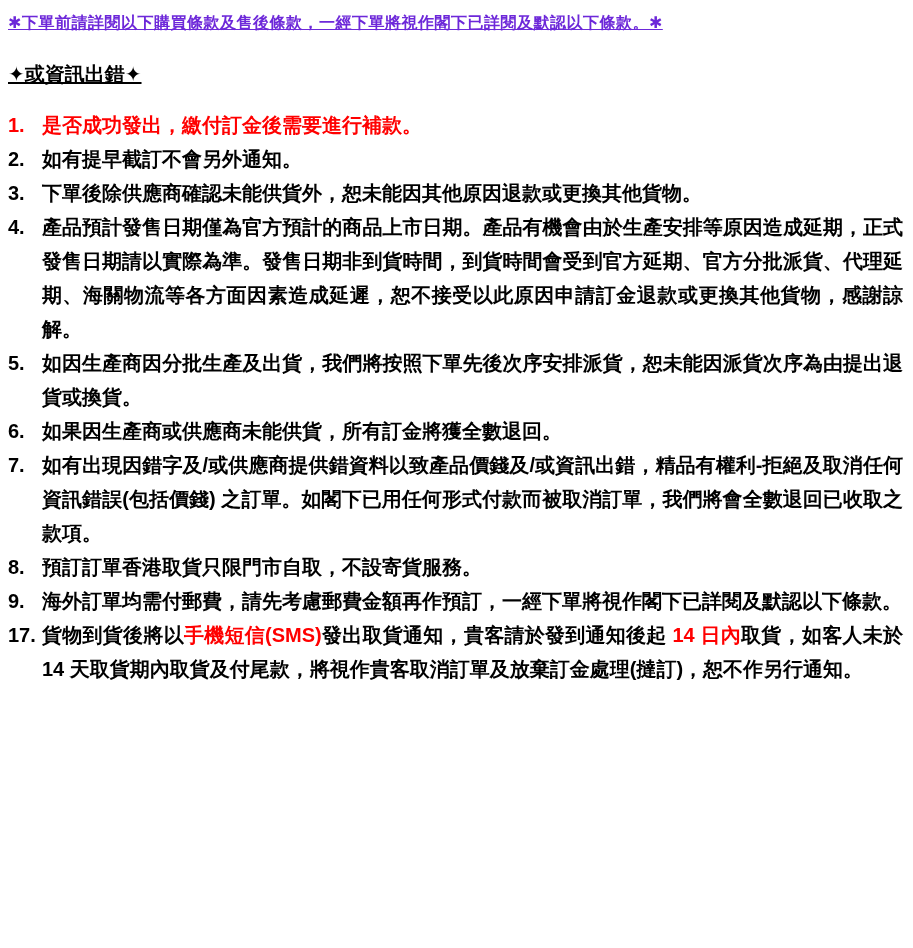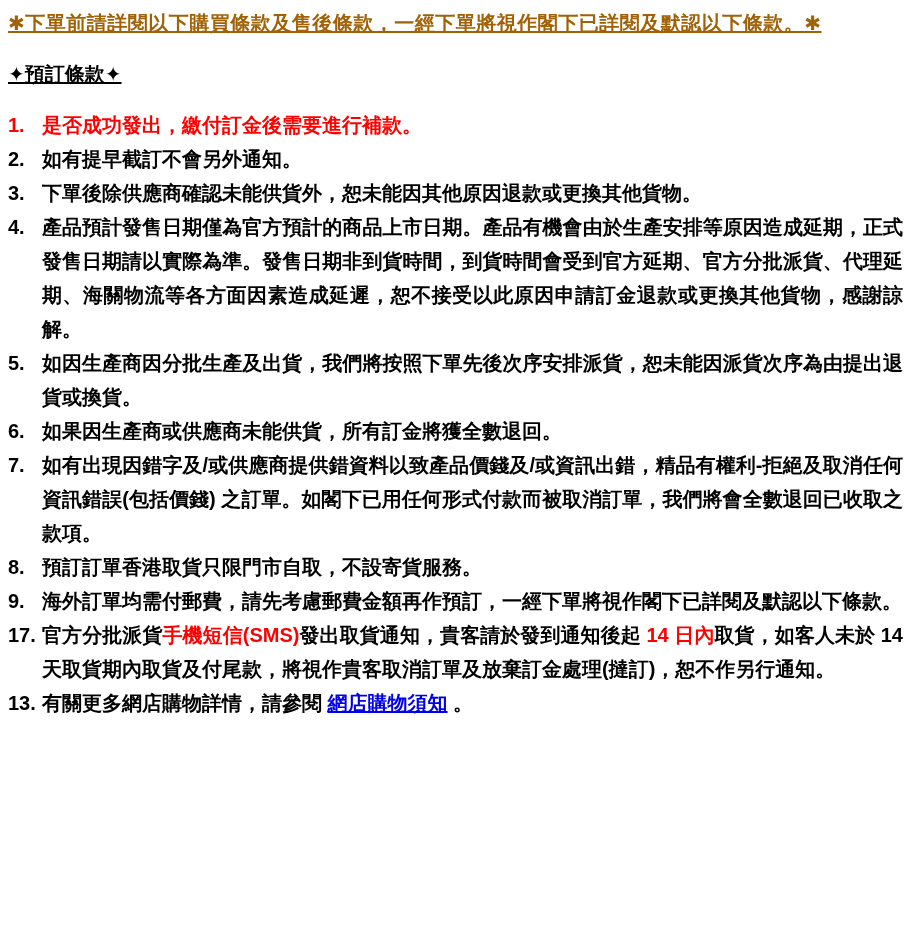--- a/index.html
+++ b/index.html
@@ -12,22 +12,22 @@
     width: 913px;
     min-height: 948px;
     font-family: "Liberation Sans", "DejaVu Sans", sans-serif;
     font-weight: bold;
     color: #000000;
   }
   .page {
     padding: 8px 10px 10px 8px;
   }
   .title {
-    color: #a16207;
-    font-size: 20px;
+    color: #6d28d9;
+    font-size: 16px;
     line-height: 30px;
     text-decoration: underline;
     margin-bottom: 22px;
     letter-spacing: 0.5px;
   }
   .section-header {
     color: #000000;
     font-size: 20px;
     line-height: 28px;
     text-decoration: underline;
@@ -55,21 +55,21 @@
   .item-red { color: #ff0000; }
   .seg-red-underline { color: #ff0000; }
   .seg-link { color: #0000ee; text-decoration: underline; cursor: pointer; }
 </style>
 </head>
 <body>
 
 <div class="page">
   <div class="title">✱下單前請詳閱以下購買條款及售後條款，一經下單將視作閣下已詳閱及默認以下條款。✱</div>
 
-  <div class="section-header">✦預訂條款✦</div>
+  <div class="section-header">✦或資訊出錯✦</div>
 
   <ol class="terms-list" id="terms-list">
       <li class="term-item item-red">
         <span class="term-num">1.</span>
         <span class="term-text"><span>是否成功發出，繳付訂金後需要進行補款。</span></span>
       </li>
       <li class="term-item">
         <span class="term-num">2.</span>
         <span class="term-text"><span>如有提早截訂不會另外通知。</span></span>
       </li>
@@ -96,20 +96,16 @@
       <li class="term-item">
         <span class="term-num">8.</span>
         <span class="term-text"><span>預訂訂單香港取貨只限門市自取，不設寄貨服務。</span></span>
       </li>
       <li class="term-item">
         <span class="term-num">9.</span>
         <span class="term-text"><span>海外訂單均需付郵費，請先考慮郵費金額再作預訂，一經下單將視作閣下已詳閱及默認以下條款。</span></span>
       </li>
       <li class="term-item">
         <span class="term-num">17.</span>
-        <span class="term-text"><span>官方分批派貨</span><span class="seg-red-underline">手機短信(SMS)</span><span>發出取貨通知，貴客請於發到通知後起 </span><span class="seg-red-underline">14 日內</span><span>取貨，如客人未於 14 天取貨期內取貨及付尾款，將視作貴客取消訂單及放棄訂金處理(撻訂)，恕不作另行通知。</span></span>
-      </li>
-      <li class="term-item">
-        <span class="term-num">13.</span>
-        <span class="term-text"><span>有關更多網店購物詳情，請參閱 </span><span class="seg-link">網店購物須知</span><span> 。</span></span>
+        <span class="term-text"><span>貨物到貨後將以</span><span class="seg-red-underline">手機短信(SMS)</span><span>發出取貨通知，貴客請於發到通知後起 </span><span class="seg-red-underline">14 日內</span><span>取貨，如客人未於 14 天取貨期內取貨及付尾款，將視作貴客取消訂單及放棄訂金處理(撻訂)，恕不作另行通知。</span></span>
       </li>
     </ol>
 </div>
 
 </body></html>

